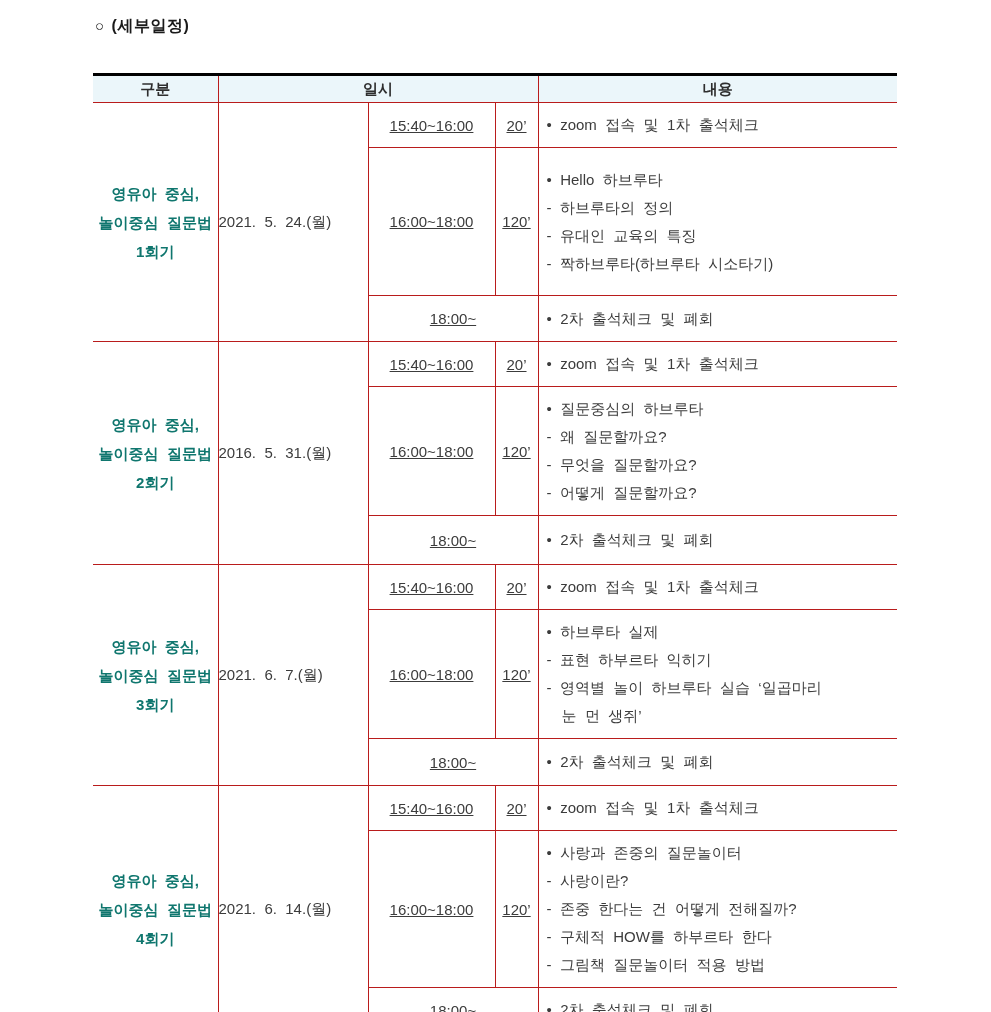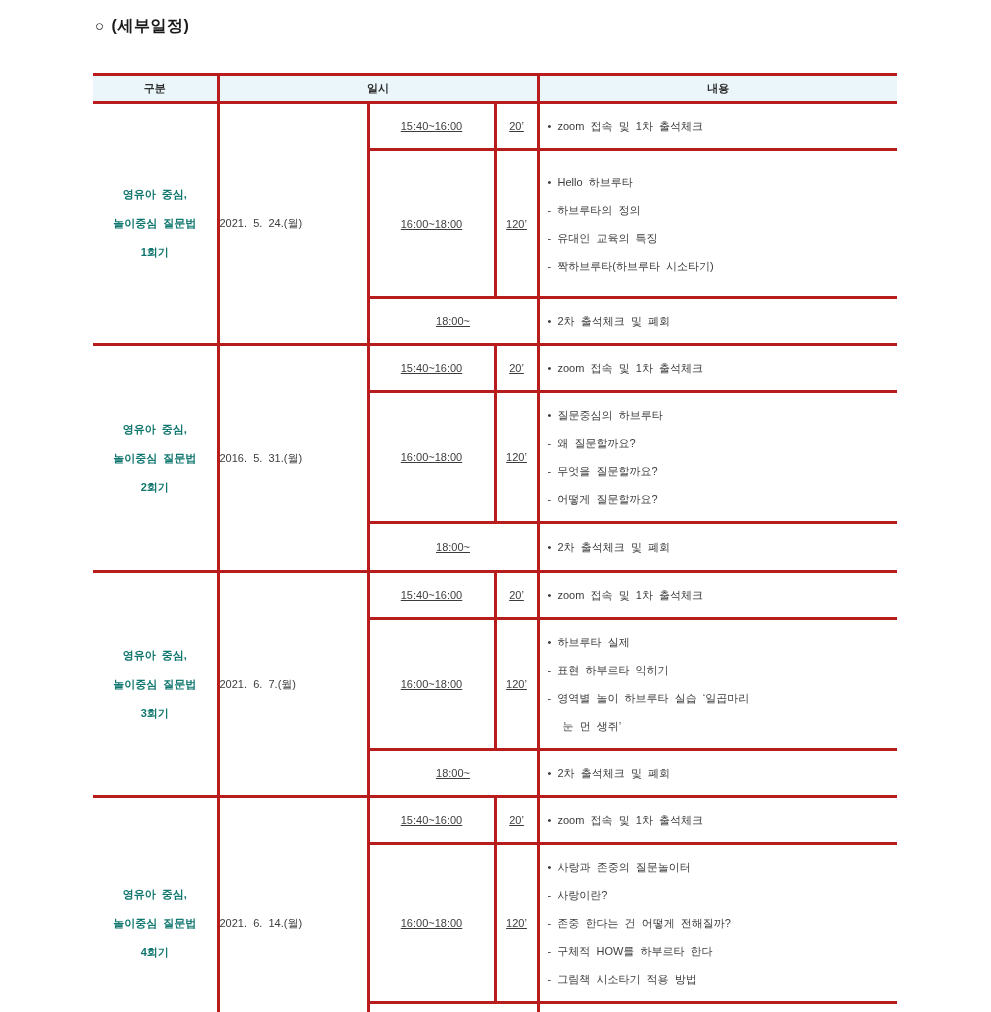--- a/index.html
+++ b/index.html
@@ -31,22 +31,22 @@
     margin-top: 36px;
     border-collapse: collapse;
     table-layout: fixed;
     width: 804px;
     border-top: 3px solid #000000;
     border-bottom: 3px solid #000000;
     border-left-style: hidden;
     border-right-style: hidden;
   }
   table.schedule th, table.schedule td {
-    border: 3px solid #b91c1c;
-    font-size: 11px;
+    border: 1px solid #b91c1c;
+    font-size: 15px;
     vertical-align: middle;
     word-spacing: 0.28em;
   }
   table.schedule th {
     background: #ebf6fa;
     height: 28px;
     font-weight: bold;
     color: #2e2e2e;
     text-align: center;
     padding: 2px 0;
@@ -201,21 +201,21 @@
           </td>
         </tr>
         <tr style="height: 143px;">
           <td class="time-cell">16:00~18:00</td>
           <td class="duration-cell">120’</td>
           <td class="content-cell">
             <div class="content-line">• 사랑과 존중의 질문놀이터</div>
             <div class="content-line">- 사랑이란?</div>
             <div class="content-line">- 존중 한다는 건 어떻게 전해질까?</div>
             <div class="content-line">- 구체적 HOW를 하부르타 한다</div>
-            <div class="content-line">- 그림책 시소타기 적용 방법</div>
+            <div class="content-line">- 그림책 질문놀이터 적용 방법</div>
           </td>
         </tr>
         <tr style="height: 45px;">
           <td class="time-cell" colspan="2">18:00~</td>
           <td class="content-cell">
             <div class="content-line">• 2차 출석체크 및 폐회</div>
           </td>
         </tr>
       </tbody>
   </table>

